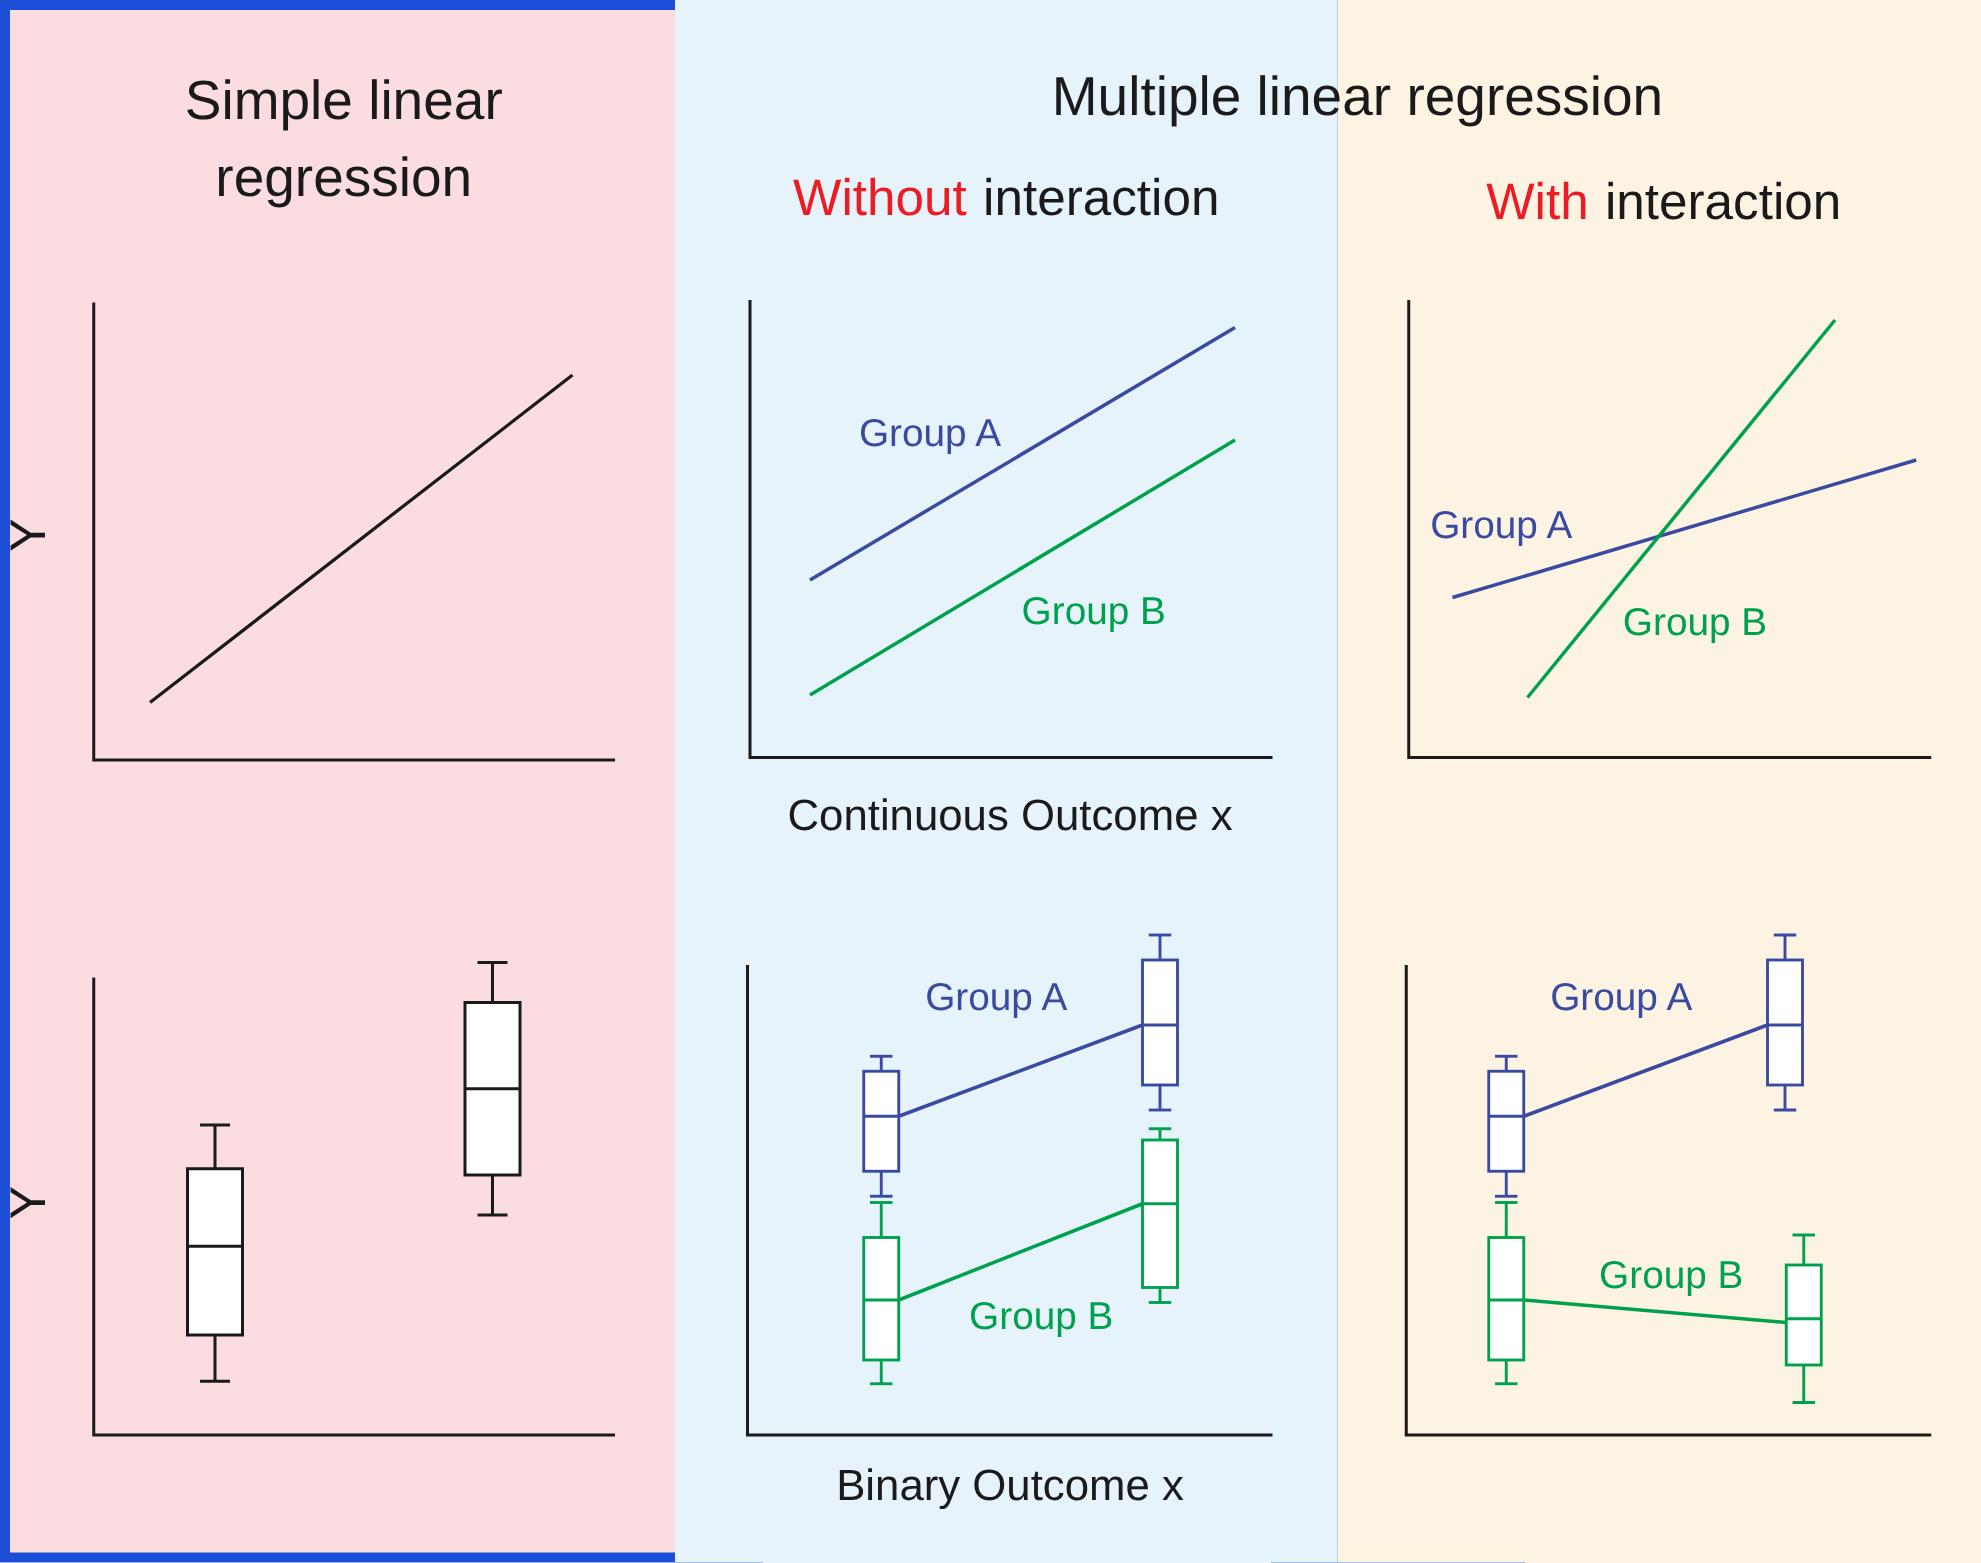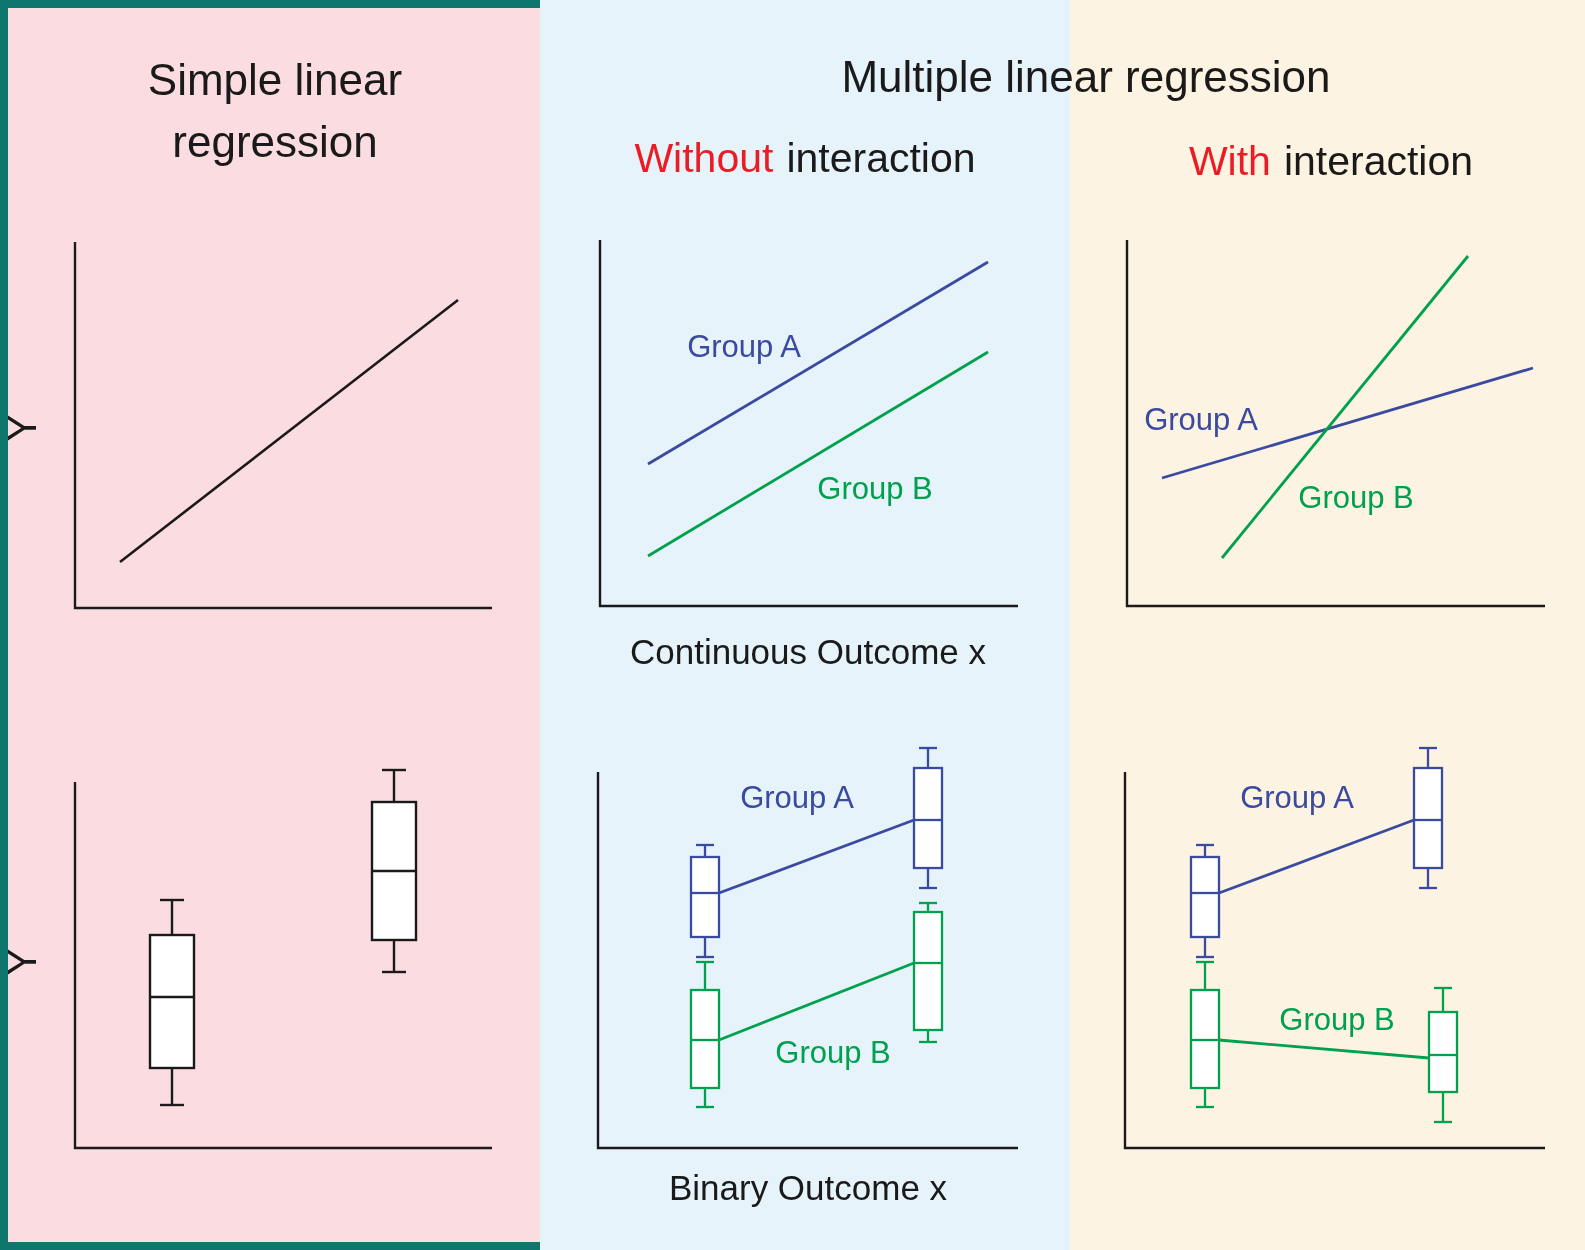--- a/index.html
+++ b/index.html
@@ -1,20 +1,20 @@
 <!DOCTYPE html>
 <html style="--panel_pink: #fbdce1; --panel_blue: #e6f3fb; --panel_cream: #fdf3e2; --group_a: #3b4aa1; --group_b: #00a14e; --highlight_red: #ec1c24; --ink: #1a1a1a;"><head>
 <meta charset="utf-8">
 <style>
   html, body { margin: 0; padding: 0; background: #ffffff; }
   .canvas {
     position: relative;
     width: 1585px;
     height: 1250px;
-    background: #0f766e;
+    background: #1d4ed8;
     font-family: "Liberation Sans", sans-serif;
   }
   svg { display: block; }
   text {
     font-family: "Liberation Sans", sans-serif;
     fill: var(--ink);
   }
   .t-title  { font-size: 44px; }
   .t-sub    { font-size: 41px; }
   .t-group-a { font-size: 31px; fill: var(--group_a); }

